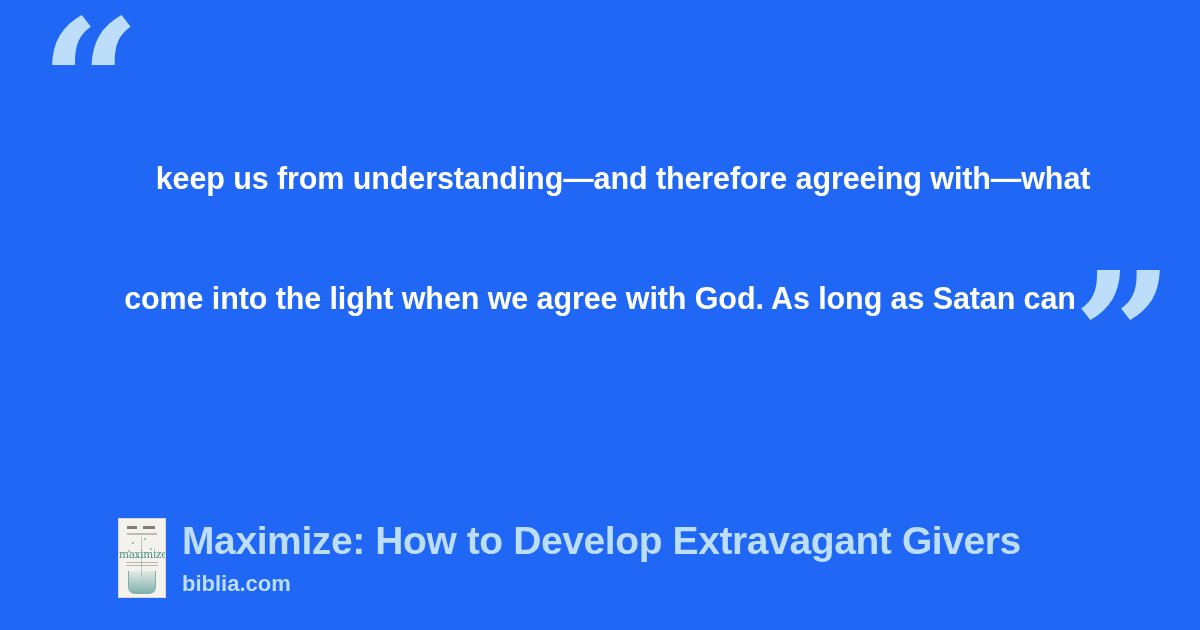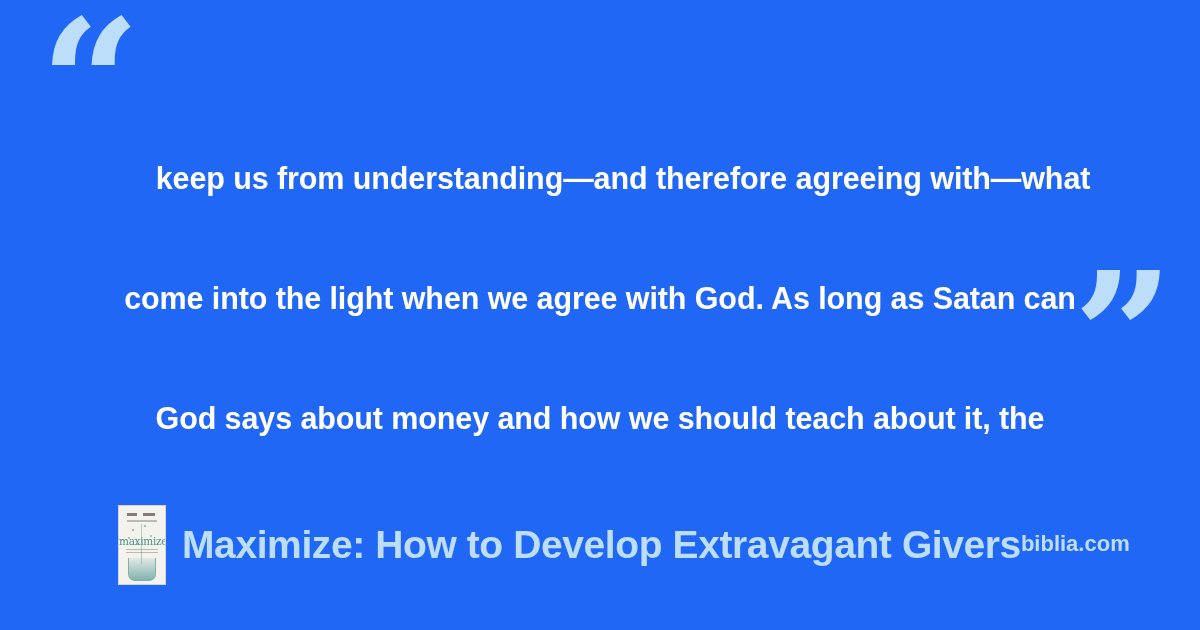--- a/index.html
+++ b/index.html
@@ -58,21 +58,21 @@
     display: block;
   }
   #quote-body .qline:first-child {
     text-indent: 46px;
   }
 
   
   #footer {
     position: absolute;
     left: 118px;
-    top: 505px;
+    top: 518px;
     display: flex;
     align-items: center;
     gap: 16px;
   }
 
   
   #book-cover {
     position: relative;
     width: 48px;
     height: 80px;
@@ -152,21 +152,21 @@
       radial-gradient(circle at 10px 20px, rgba(120,175,172,.6) 0 1px, transparent 1.2px),
       radial-gradient(circle at 2px 14px, rgba(120,175,172,.6) 0 1px, transparent 1.2px),
       linear-gradient(to bottom, rgba(120,175,172,.55) 0 100%) ;
     background-repeat: no-repeat;
     background-size: 100% 100%, 100% 100%, 100% 100%, 100% 100%, 100% 100%, 1.4px 40px;
     background-position: 0 0, 0 0, 0 0, 0 0, 0 0, 14px 0;
   }
 
   #footer-text {
     display: flex;
-    flex-direction: row;
+    flex-direction: column;
     justify-content: center;
   }
   #book-title {
     color: #bcdefb;
     font-size: 39px;
     font-weight: 700;
     line-height: 44px;
     letter-spacing: -0.4px;
     white-space: nowrap;
   }
@@ -181,21 +181,20 @@
 </head>
 <body>
 
 <div id="card">
 
   <span id="quote-open" class="quote-mark">“</span>
 
   <div id="quote-body">
     <span class="qline">keep us from understanding—and therefore agreeing with—what</span>
     <span class="qline">come into the light when we agree with God. As long as Satan can</span>
-    <span class="qline">God says about money and how we should teach about it, the</span>
     
     
     
     
   </div>
 
   <span id="quote-close" class="quote-mark">”</span>
 
   <div id="footer">
 

